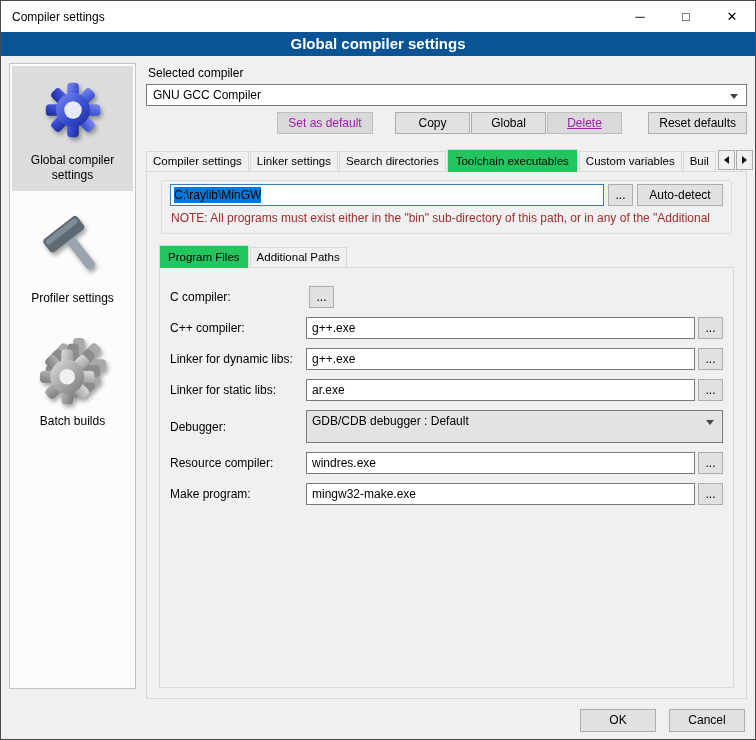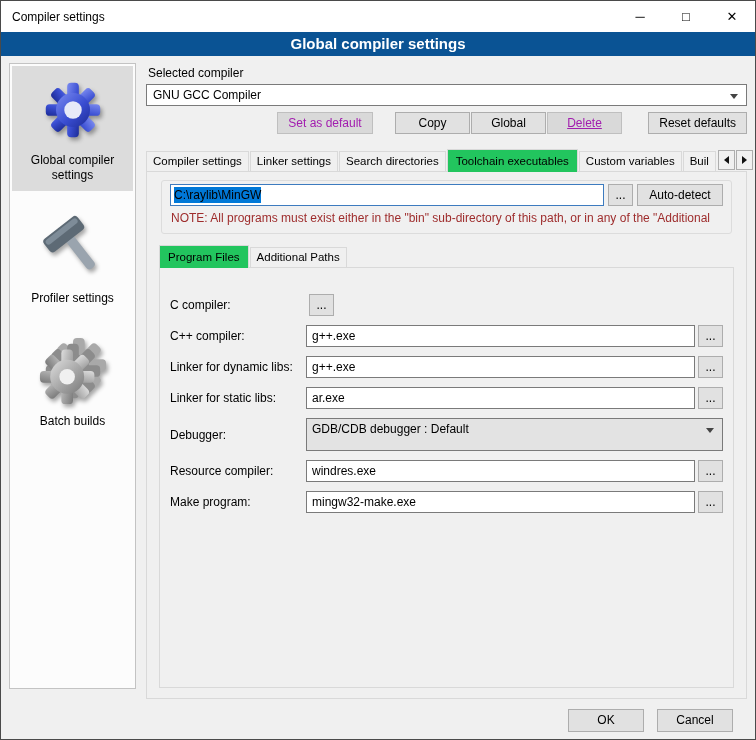--- a/index.html
+++ b/index.html
@@ -100,37 +100,37 @@
   }
   .dir-input .sel { background: var(--accent, #0078d7); color: #000000; padding: 1px 0; }
   .browse-btn { width: 25px; padding: 0; }
   .autodetect-btn { min-width: 86px; }
   .note {
     color: var(--note-red, #9e2c2c); margin: 5px 0 0 1px; white-space: nowrap; overflow: hidden; font-size: 12px;
   }
 
   .inner-tabstrip { margin-top: 10px; }
   .inner-panel {
-    border: 1px solid #d9d9d9; flex: 1; padding: 26px 10px; background: #f0f0f0;
+    border: 1px solid #d9d9d9; flex: 1; padding: 18px 10px; background: #f0f0f0;
     display: flex; flex-direction: column; position: relative; z-index: 1;
   }
   .frow { display: flex; align-items: center; margin-bottom: 9px; }
   .frow-label { width: 136px; font-size: 12px; flex: none; }
   .row-input {
     flex: 1; height: 22px; border: 1px solid #7a7a7a; background: #fff;
     padding: 0 5px; font-size: 12px; font-family: inherit; color: #000;
   }
   .row-browse { width: 25px; padding: 0; margin-left: 3px; flex: none; }
   .row-select {
     flex: 1; height: 33px; border: 1px solid #7a7a7a; background: #e3e3e3;
     position: relative; line-height: 20px; padding-left: 5px; font-size: 12px;
   }
 
   
-  .footer { position: absolute; bottom: 7px; right: 22px; display: flex; gap: 13px; }
+  .footer { position: absolute; bottom: 7px; right: 10px; display: flex; gap: 13px; }
   .footer .btn { width: 76px; height: 23px; line-height: 21px; }
 
   .hidden-defs { position: absolute; width: 0; height: 0; }
 </style>
 <title>Compiler settings</title></head>
 <body>
 
 <svg class="hidden-defs" aria-hidden="true">
   <defs>
     <g id="gearshape">

